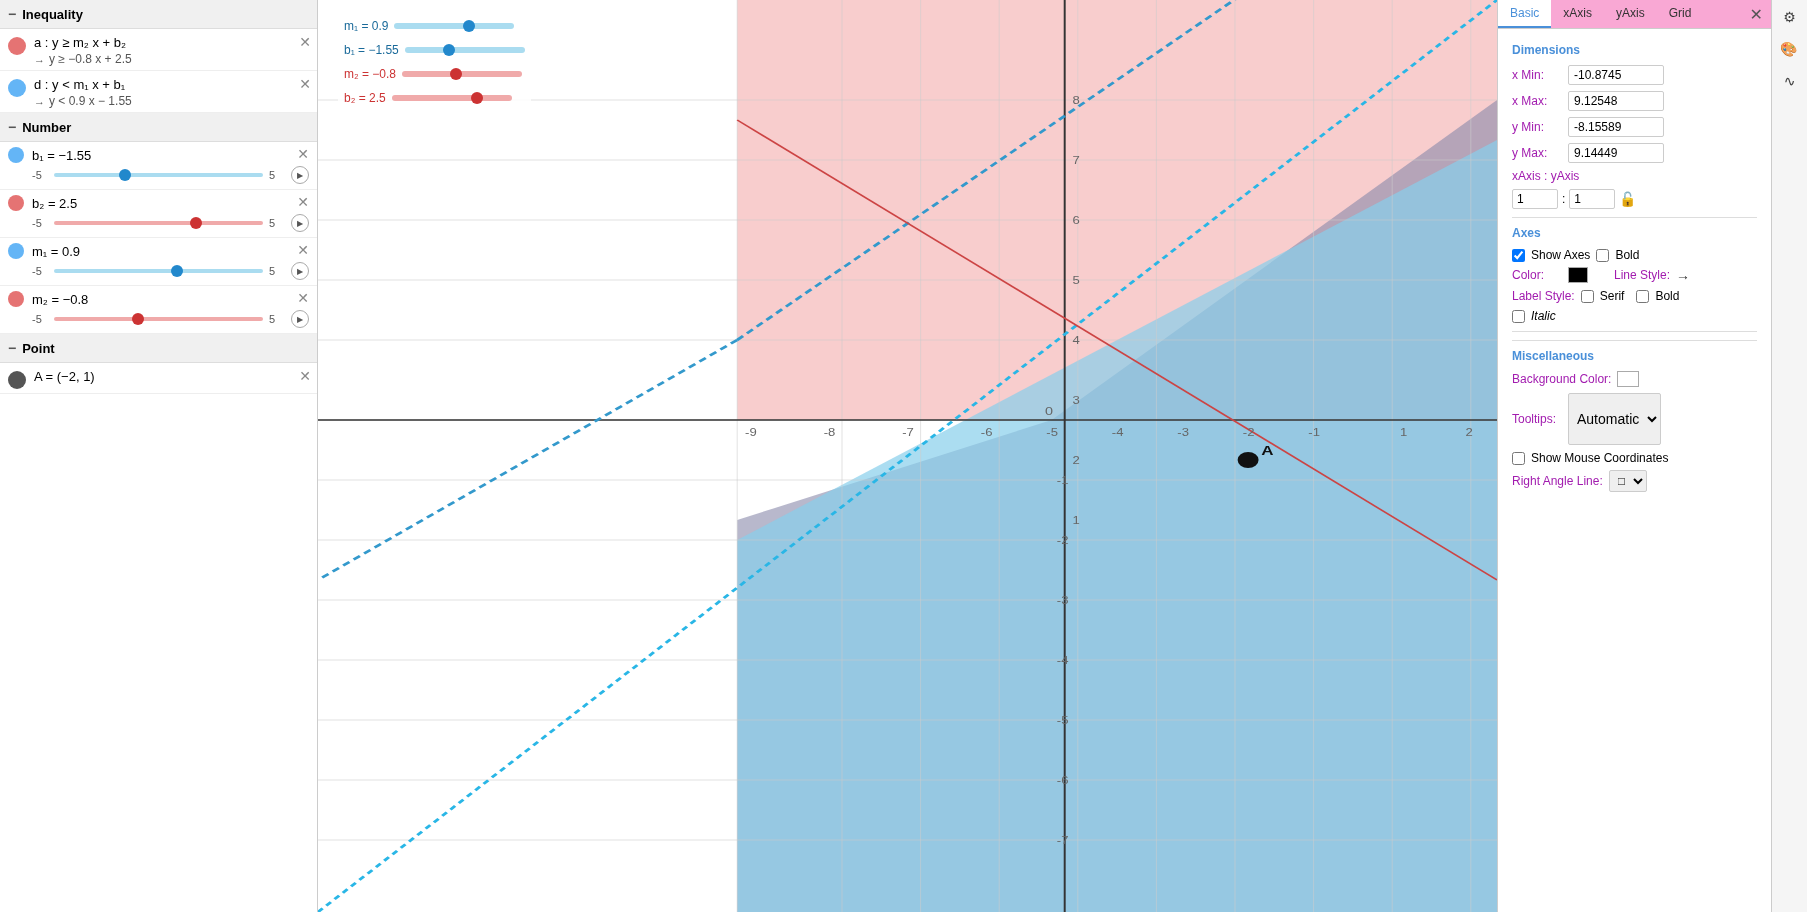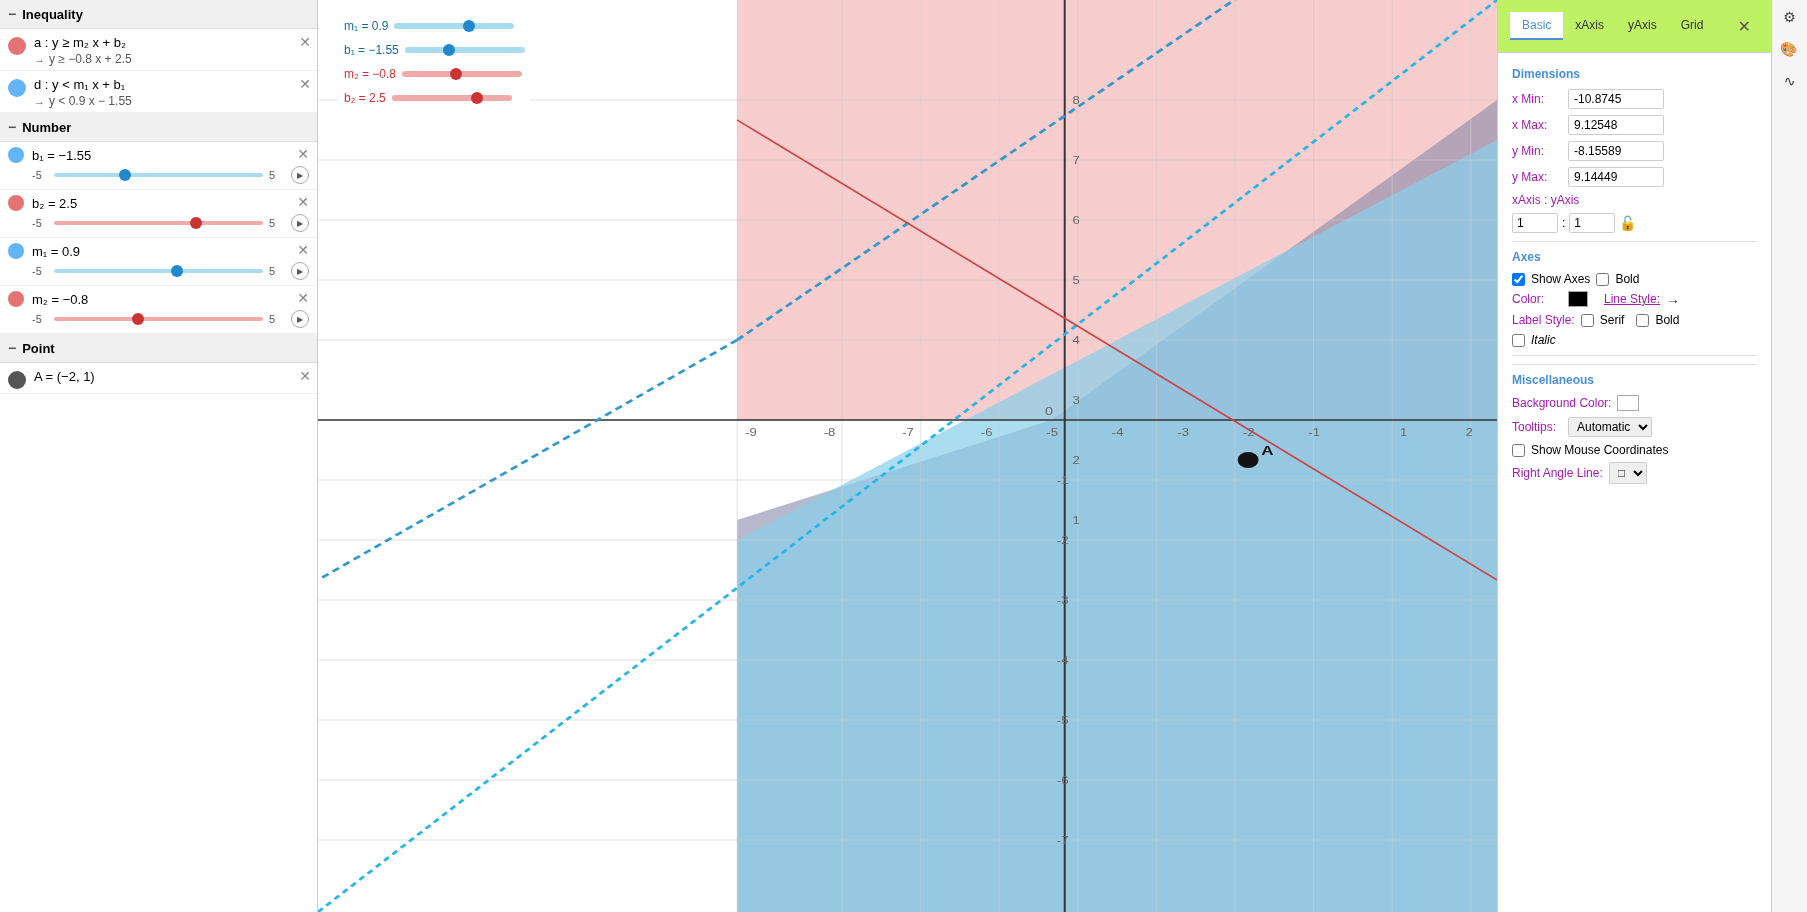--- a/index.html
+++ b/index.html
@@ -172,22 +172,22 @@
       justify-content: center;
       cursor: pointer;
       border-radius: 3px;
       color: #444;
       font-size: 14px;
     }
 
     .tabs-row {
       display: flex;
       border-bottom: 1px solid #ccc;
-      padding: 12px;
-      background: #bef264;
+      padding: 0;
+      background: #f9a8d4;
       align-items: center;
     }
     .tab-btn {
       padding: 6px 12px;
       cursor: pointer;
       border: none;
       background: none;
       font-size: 12px;
       color: #333;
       border-bottom: 2px solid transparent;
@@ -285,23 +285,23 @@
       gap: 4px;
     }
     .ratio-input {
       width: 46px;
       border: 1px solid #ccc;
       padding: 2px 4px;
       font-size: 12px;
       border-radius: 2px;
     }
     .tooltips-select {
-      font-size: 12px;
+      font-size: 14px;
       border: 1px solid #ccc;
-      padding: 1px 4px;
+      padding: 16px 4px;
       border-radius: 2px;
       cursor: pointer;
     }
     .angle-select {
       font-size: 12px;
       border: 1px solid #ccc;
       padding: 2px 4px;
       border-radius: 2px;
       cursor: pointer;
     }
@@ -601,21 +601,21 @@
       <div class="checkbox-row">
         <input type="checkbox" checked="" style="">
         <span>Show Axes</span>
         <input type="checkbox" style="">
         <span>Bold</span>
       </div>
 
       <div class="field-row">
         <span class="field-label">Color:</span>
         <div class="color-swatch"></div>
-        <span class="field-label" style="margin-left:10px;text-decoration:underline;">Line Style:</span>
+        <span class="field-label" style="margin-left:20px;">Line Style:</span>
         <span class="line-style-arrow">→</span>
       </div>
 
       <div class="field-row">
         <span class="field-label">Label Style:</span>
         <input type="checkbox" style="">
         <span>Serif</span>
         <input type="checkbox" style="margin-left: 6px;">
         <span>Bold</span>
       </div>

